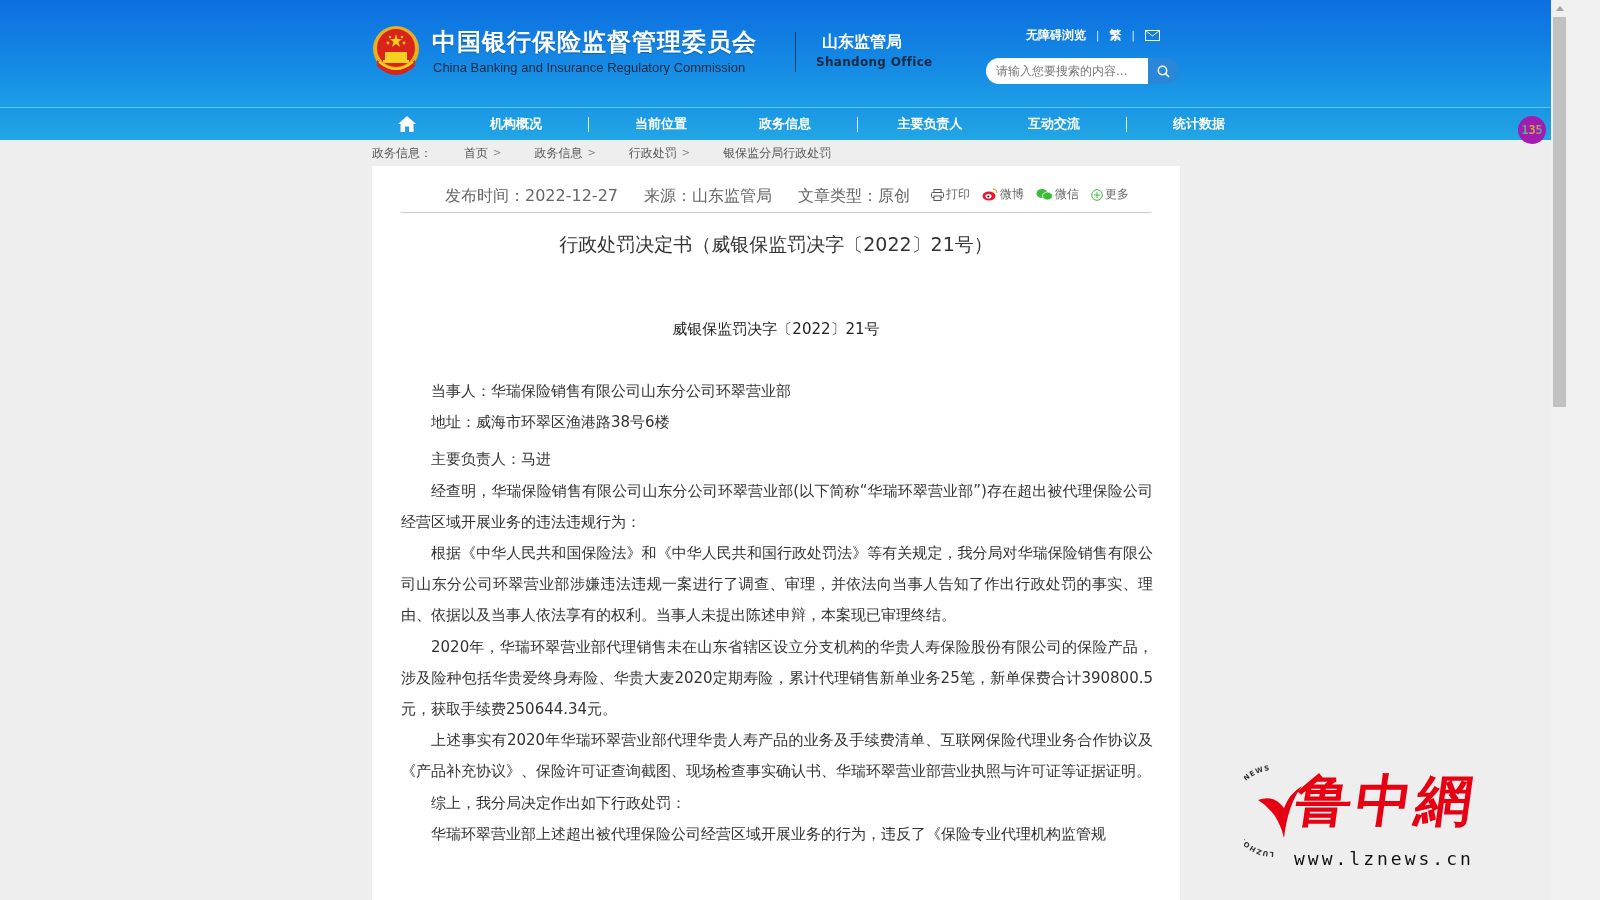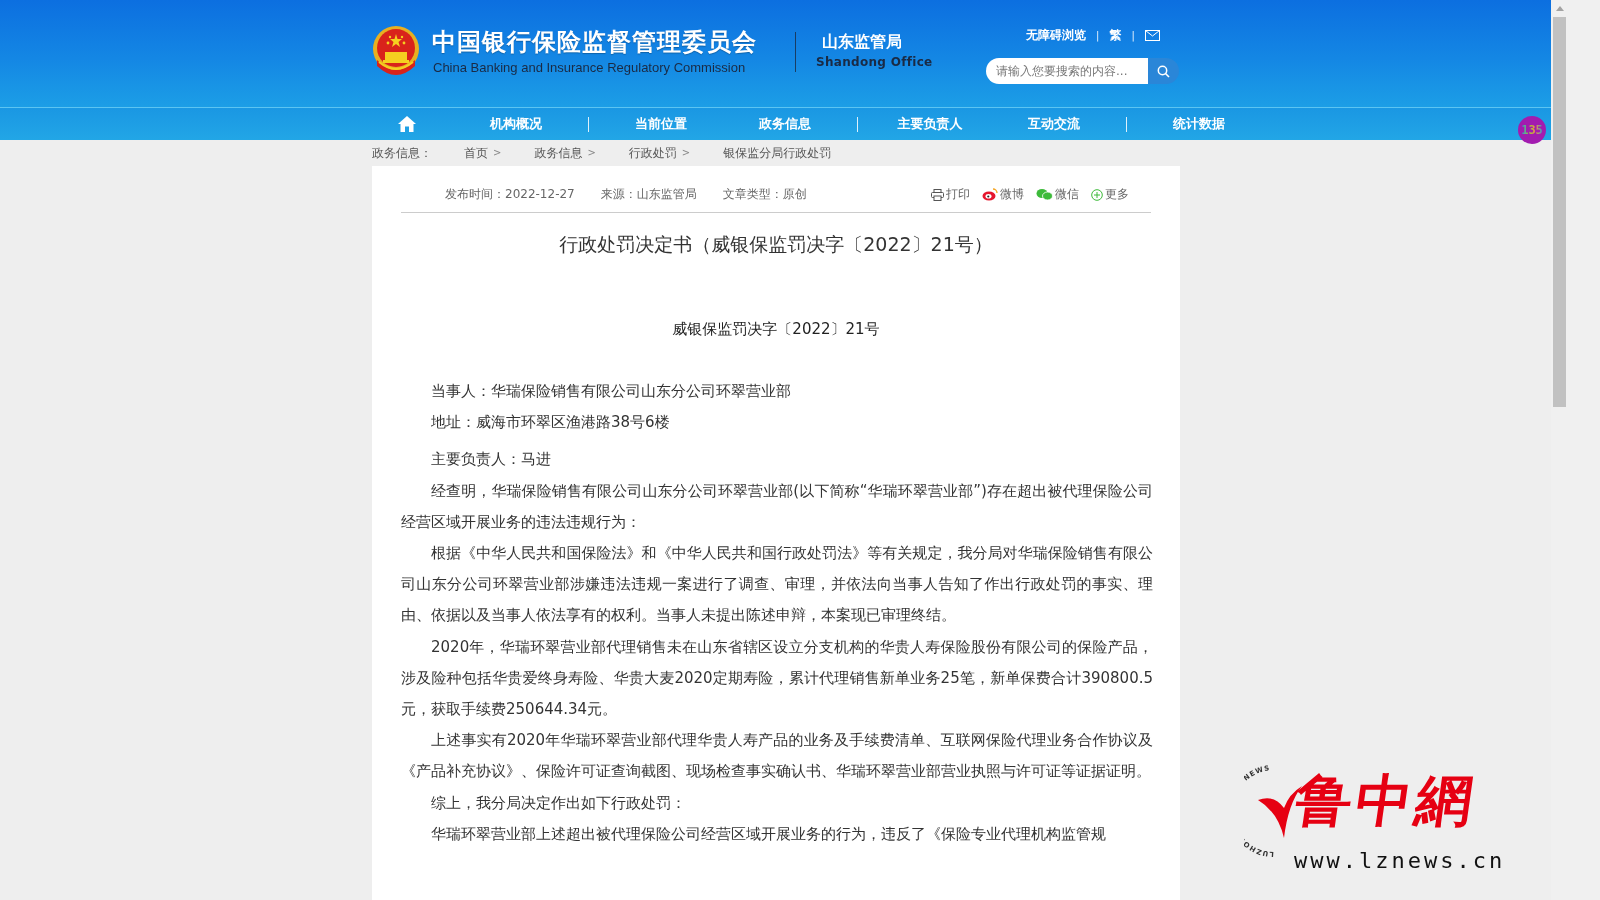--- a/index.html
+++ b/index.html
@@ -37,42 +37,42 @@
   .float-badge { position: absolute; left: 1518px; top: 116px; width: 28px; height: 28px; border-radius: 50%; background: #a21caf; display: flex; align-items: center; justify-content: center; font-size: 12px; font-weight: bold; color: #2a7ac8; font-family: "DejaVu Sans Mono", monospace; cursor: pointer; }
   .float-badge span { background: linear-gradient(90deg, #2a90e0, #8ac34a, #f29a3a, #2a90e0); -webkit-background-clip: text; background-clip: text; color: transparent; }
 
   
   .breadcrumb { position: absolute; left: 372px; top: 145px; font-size: 12px; color: #555; white-space: nowrap; display: flex; gap: 4px; }
   .breadcrumb a { color: #555; text-decoration: none; cursor: pointer; margin-left: 28px; }
   .breadcrumb .arrow { color: #888; font-size: 10px; padding: 0 1px; line-height: 16px; }
 
   
   .card { position: absolute; left: 372px; top: 166px; width: 808px; height: 740px; background: #fff; }
-  .meta { position: absolute; left: 73px; top: 20px; font-size: 12px; color: #666; white-space: nowrap; display: flex; gap: 26px; }
+  .meta { position: absolute; left: 73px; top: 20px; font-size: 16px; color: #666; white-space: nowrap; display: flex; gap: 26px; }
   .share { position: absolute; right: 51px; top: 20px; font-size: 12px; color: #666; display: flex; gap: 12px; white-space: nowrap; align-items: center; }
   .share-item { display: flex; align-items: center; gap: 2px; cursor: pointer; }
   .divider { position: absolute; left: 29px; top: 46px; width: 750px; height: 1px; background: #ccc; }
 
   .doc-title { position: absolute; left: 0; top: 66px; width: 808px; text-align: center; font-size: 19px; color: #333; white-space: nowrap; }
   .doc-number { position: absolute; left: 0; top: 154px; width: 808px; text-align: center; font-size: 15px; color: #222; white-space: nowrap; }
 
   .body-text { position: absolute; left: 29px; top: 210px; width: 752px; font-size: 15px; color: #333; line-height: 31.2px; }
   .body-text p { text-indent: 2em; text-align: justify; }
   .body-text p.gap { margin-bottom: 6px; }
 
   
   .scrollbar { position: absolute; left: 1551px; top: 0; width: 17px; height: 900px; background: #f0f0f0; }
   .scroll-up { position: absolute; left: 0; top: 0; width: 17px; height: 16px; display: flex; align-items: center; justify-content: center; cursor: pointer; }
   .scroll-thumb { position: absolute; left: 2px; top: 17px; width: 13px; height: 390px; background: #c1c1c1; cursor: pointer; }
   .right-gutter { position: absolute; left: 1568px; top: 0; width: 32px; height: 900px; background: #f0f0f0; }
 
   
   .watermark { position: absolute; left: 1244px; top: 758px; width: 330px; height: 130px; pointer-events: none; }
   .wm-text { position: absolute; left: 52px; top: 6px; color: #e60012; font-size: 56px; font-family: "DejaVu Serif", serif; font-weight: bold; white-space: nowrap; letter-spacing: 4px; transform: skewX(-8deg); }
-  .wm-url { position: absolute; left: 50px; top: 90px; color: #111; font-size: 22px; font-family: "DejaVu Sans Mono", monospace; letter-spacing: 3px; white-space: nowrap; }
+  .wm-url { position: absolute; left: 50px; top: 90px; color: #111; font-size: 18px; font-family: "DejaVu Sans Mono", monospace; letter-spacing: 3px; white-space: nowrap; }
 </style>
 </head>
 <body>
 
 <div class="viewport">
 
   <div class="header">
     <div class="header-inner">
       <svg class="emblem" viewBox="0 0 50 54">
         <circle cx="25" cy="25" r="23" fill="#e8b020"></circle>

